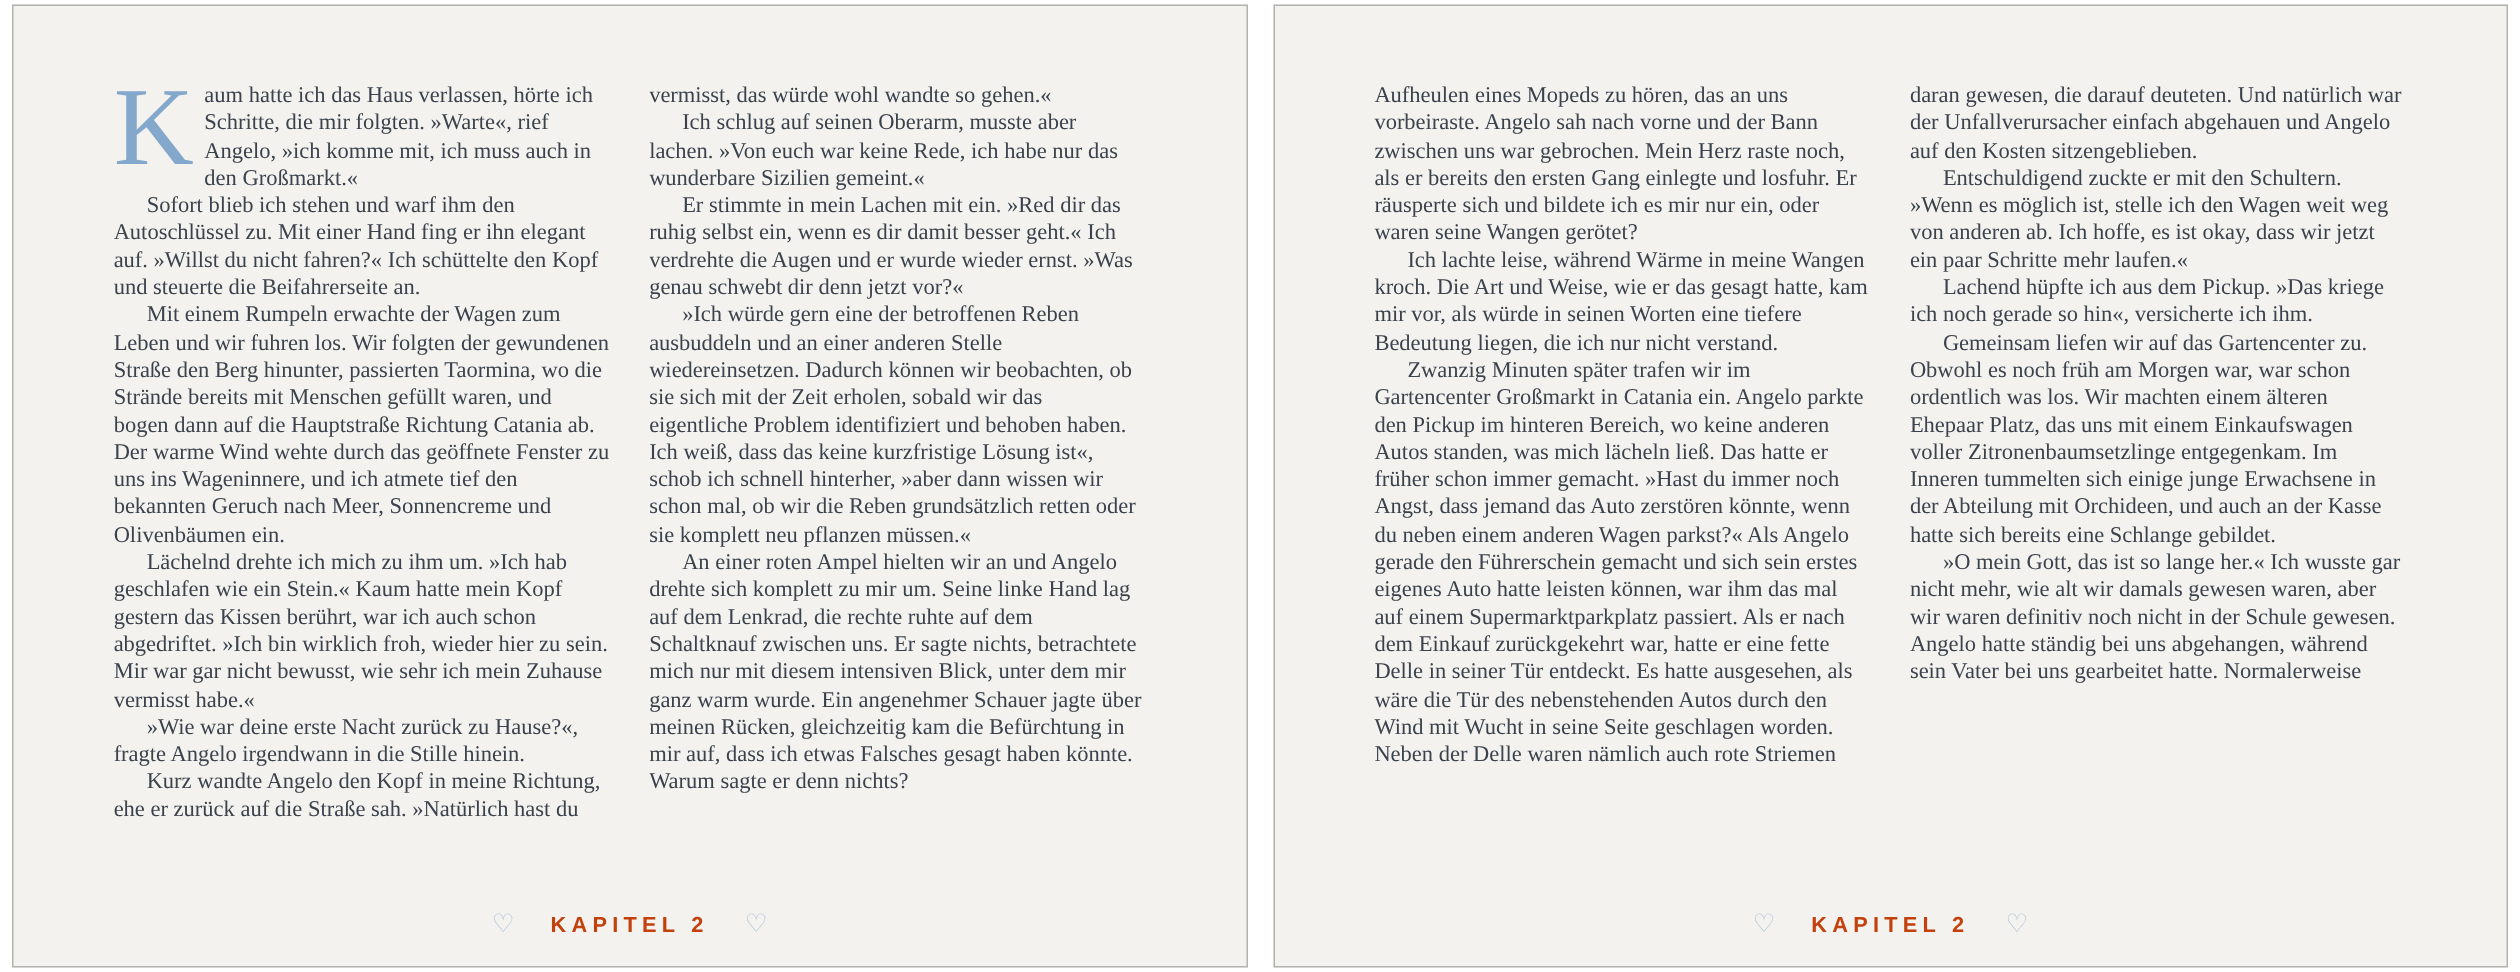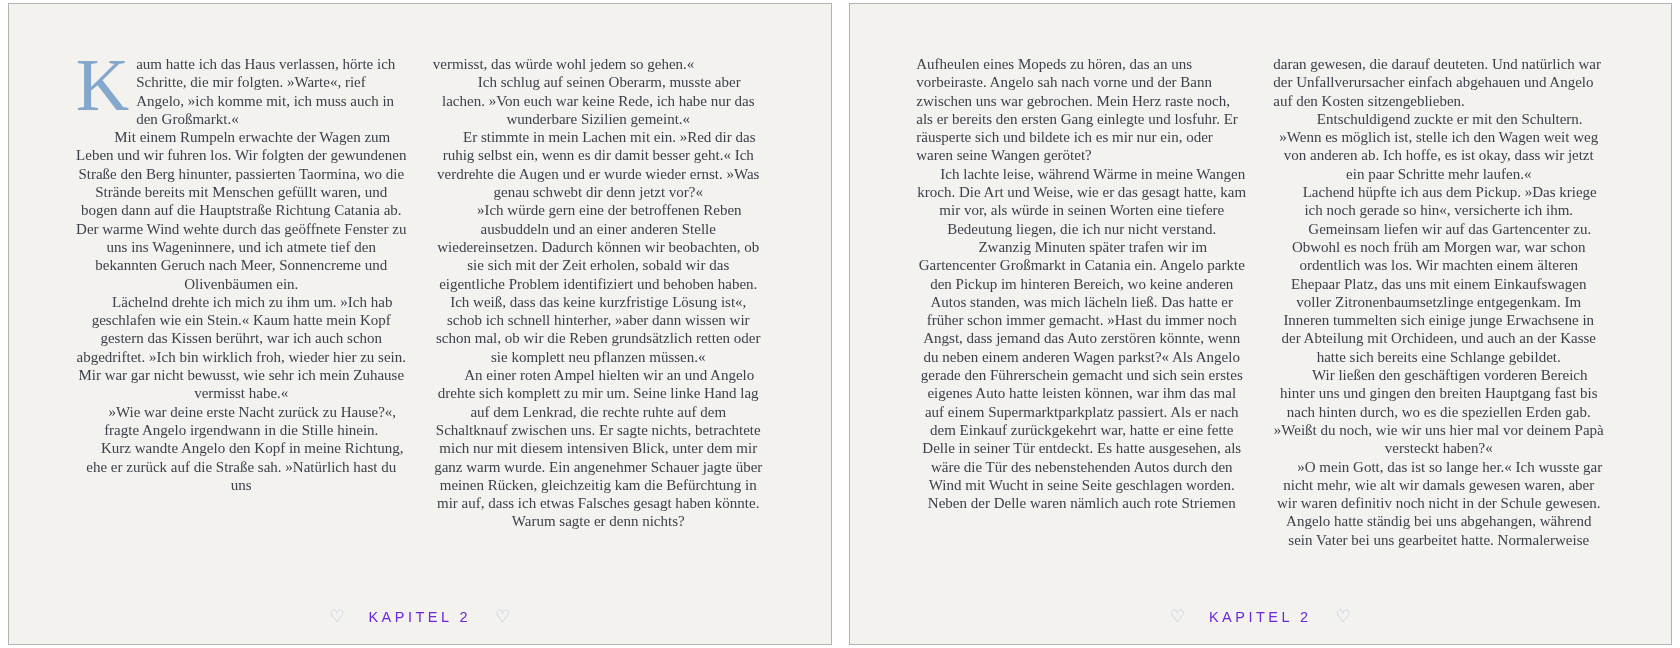--- a/index.html
+++ b/index.html
@@ -38,21 +38,21 @@
     overflow: hidden;
   }
   .col p {
     margin: 0;
     font-family: "Liberation Serif", "DejaVu Serif", serif;
     font-size: 15px;
     line-height: 18.3px;
     color: #3b424c;
     text-align: left;
   }
-  .col p.indent { text-indent: 22px; text-align: center; }
+  .col p.indent { text-indent: 22px; }
   .col p.cont   { text-indent: 0; }
   .dropcap {
     float: left;
     font-family: "Liberation Serif", "DejaVu Serif", serif;
     font-size: 74px;
     line-height: 55px;
     color: #84a7cc;
     margin: 3px 7px 0 0;
   }
   .footer {
@@ -61,47 +61,48 @@
     right: 0;
     bottom: 19px;
     display: flex;
     justify-content: center;
     align-items: center;
     gap: 24px;
   }
   .chapter-label {
     font-family: "Liberation Sans", "DejaVu Sans", sans-serif;
     font-size: 14.5px;
-    font-weight: 400;
+    font-weight: 700;
     letter-spacing: 3.5px;
-    color: #6d28d9;
+    color: #c2410c;
   }
   .heart {
     font-family: "DejaVu Sans", sans-serif;
     font-size: 17px;
     color: #b6c7db;
     line-height: 1;
   }
 </style>
 </head>
 <body>
 
 <div class="spread">
 
   <div class="page">
     <div class="text-block">
       <div class="col">
         <p class="cont"><span class="dropcap">K</span><span>aum hatte ich das Haus verlassen, hörte ich Schritte, die mir folgten. »Warte«, rief Angelo, »ich komme mit, ich muss auch in den Großmarkt.«</span></p>
+        <p class="indent">Sofort blieb ich stehen und warf ihm den Autoschlüssel zu. Mit einer Hand fing er ihn elegant auf. »Willst du nicht fahren?« Ich schüttelte den Kopf und steuerte die Beifahrerseite an.</p>
         <p class="indent">Mit einem Rumpeln erwachte der Wagen zum Leben und wir fuhren los. Wir folgten der gewundenen Straße den Berg hinunter, passierten Taormina, wo die Strände bereits mit Menschen gefüllt waren, und bogen dann auf die Hauptstraße Richtung Catania ab. Der warme Wind wehte durch das geöffnete Fenster zu uns ins Wageninnere, und ich atmete tief den bekannten Geruch nach Meer, Sonnencreme und Olivenbäumen ein.</p>
         <p class="indent">Lächelnd drehte ich mich zu ihm um. »Ich hab geschlafen wie ein Stein.« Kaum hatte mein Kopf gestern das Kissen berührt, war ich auch schon abgedriftet. »Ich bin wirklich froh, wieder hier zu sein. Mir war gar nicht bewusst, wie sehr ich mein Zuhause vermisst habe.«</p>
         <p class="indent">»Wie war deine erste Nacht zurück zu Hause?«, fragte Angelo irgendwann in die Stille hinein.</p>
         <p class="indent">Kurz wandte Angelo den Kopf in meine Richtung, ehe er zurück auf die Straße sah. »Natürlich hast du uns</p>
       </div>
       <div class="col">
-        <p class="cont">vermisst, das würde wohl jedem so gehen.«</p>
+        <p class="cont">vermisst, das würde wohl wandte so gehen.«</p>
         <p class="indent">Ich schlug auf seinen Oberarm, musste aber lachen. »Von euch war keine Rede, ich habe nur das wunderbare Sizilien gemeint.«</p>
         <p class="indent">Er stimmte in mein Lachen mit ein. »Red dir das ruhig selbst ein, wenn es dir damit besser geht.« Ich verdrehte die Augen und er wurde wieder ernst. »Was genau schwebt dir denn jetzt vor?«</p>
         <p class="indent">»Ich würde gern eine der betroffenen Reben ausbuddeln und an einer anderen Stelle wiedereinsetzen. Dadurch können wir beobachten, ob sie sich mit der Zeit erholen, sobald wir das eigentliche Problem identifiziert und behoben haben. Ich weiß, dass das keine kurzfristige Lösung ist«, schob ich schnell hinterher, »aber dann wissen wir schon mal, ob wir die Reben grundsätzlich retten oder sie komplett neu pflanzen müssen.«</p>
         <p class="indent">An einer roten Ampel hielten wir an und Angelo drehte sich komplett zu mir um. Seine linke Hand lag auf dem Lenkrad, die rechte ruhte auf dem Schaltknauf zwischen uns. Er sagte nichts, betrachtete mich nur mit diesem intensiven Blick, unter dem mir ganz warm wurde. Ein angenehmer Schauer jagte über meinen Rücken, gleichzeitig kam die Befürchtung in mir auf, dass ich etwas Falsches gesagt haben könnte. Warum sagte er denn nichts?</p>
       </div>
     </div>
     <div class="footer">
       <span class="heart">♡</span>
       <span class="chapter-label">KAPITEL 2</span>
       <span class="heart">♡</span>
@@ -113,21 +114,20 @@
       <div class="col">
         <p class="cont">Aufheulen eines Mopeds zu hören, das an uns vorbeiraste. Angelo sah nach vorne und der Bann zwischen uns war gebrochen. Mein Herz raste noch, als er bereits den ersten Gang einlegte und losfuhr. Er räusperte sich und bildete ich es mir nur ein, oder waren seine Wangen gerötet?</p>
         <p class="indent">Ich lachte leise, während Wärme in meine Wangen kroch. Die Art und Weise, wie er das gesagt hatte, kam mir vor, als würde in seinen Worten eine tiefere Bedeutung liegen, die ich nur nicht verstand.</p>
         <p class="indent">Zwanzig Minuten später trafen wir im Gartencenter Großmarkt in Catania ein. Angelo parkte den Pickup im hinteren Bereich, wo keine anderen Autos standen, was mich lächeln ließ. Das hatte er früher schon immer gemacht. »Hast du immer noch Angst, dass jemand das Auto zerstören könnte, wenn du neben einem anderen Wagen parkst?« Als Angelo gerade den Führerschein gemacht und sich sein erstes eigenes Auto hatte leisten können, war ihm das mal auf einem Supermarktparkplatz passiert. Als er nach dem Einkauf zurückgekehrt war, hatte er eine fette Delle in seiner Tür entdeckt. Es hatte ausgesehen, als wäre die Tür des nebenstehenden Autos durch den Wind mit Wucht in seine Seite geschlagen worden. Neben der Delle waren nämlich auch rote Striemen</p>
       </div>
       <div class="col">
         <p class="cont">daran gewesen, die darauf deuteten. Und natürlich war der Unfallverursacher einfach abgehauen und Angelo auf den Kosten sitzengeblieben.</p>
         <p class="indent">Entschuldigend zuckte er mit den Schultern. »Wenn es möglich ist, stelle ich den Wagen weit weg von anderen ab. Ich hoffe, es ist okay, dass wir jetzt ein paar Schritte mehr laufen.«</p>
         <p class="indent">Lachend hüpfte ich aus dem Pickup. »Das kriege ich noch gerade so hin«, versicherte ich ihm.</p>
         <p class="indent">Gemeinsam liefen wir auf das Gartencenter zu. Obwohl es noch früh am Morgen war, war schon ordentlich was los. Wir machten einem älteren Ehepaar Platz, das uns mit einem Einkaufswagen voller Zitronenbaumsetzlinge entgegenkam. Im Inneren tummelten sich einige junge Erwachsene in der Abteilung mit Orchideen, und auch an der Kasse hatte sich bereits eine Schlange gebildet.</p>
-        <p class="indent">Wir ließen den geschäftigen vorderen Bereich hinter uns und gingen den breiten Hauptgang fast bis nach hinten durch, wo es die speziellen Erden gab. »Weißt du noch, wie wir uns hier mal vor deinem Papà versteckt haben?«</p>
         <p class="indent">»O mein Gott, das ist so lange her.« Ich wusste gar nicht mehr, wie alt wir damals gewesen waren, aber wir waren definitiv noch nicht in der Schule gewesen. Angelo hatte ständig bei uns abgehangen, während sein Vater bei uns gearbeitet hatte. Normalerweise</p>
       </div>
     </div>
     <div class="footer">
       <span class="heart">♡</span>
       <span class="chapter-label">KAPITEL 2</span>
       <span class="heart">♡</span>
     </div>
   </div>
 

